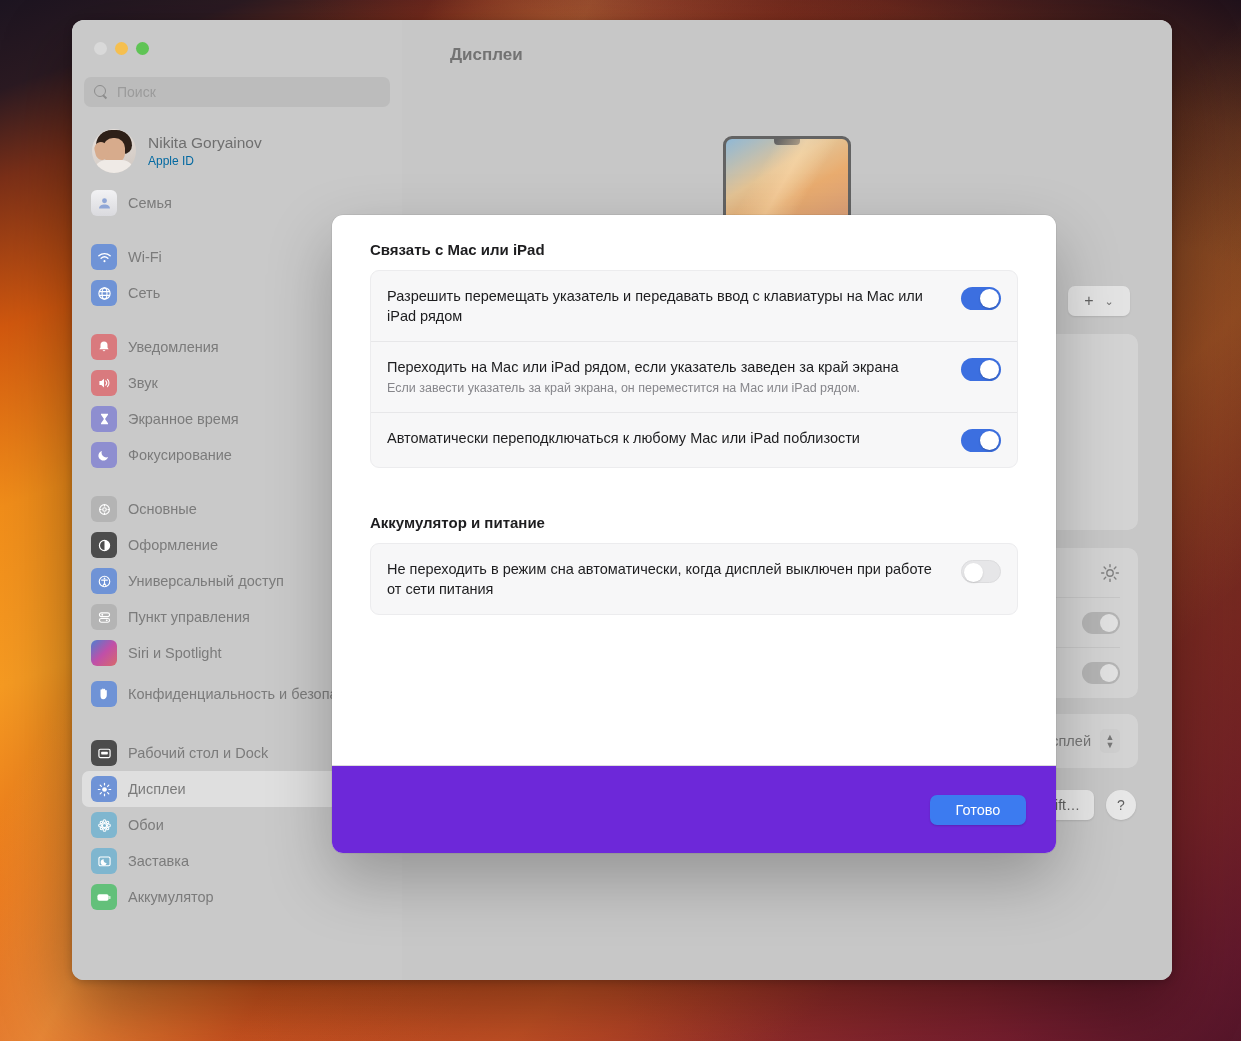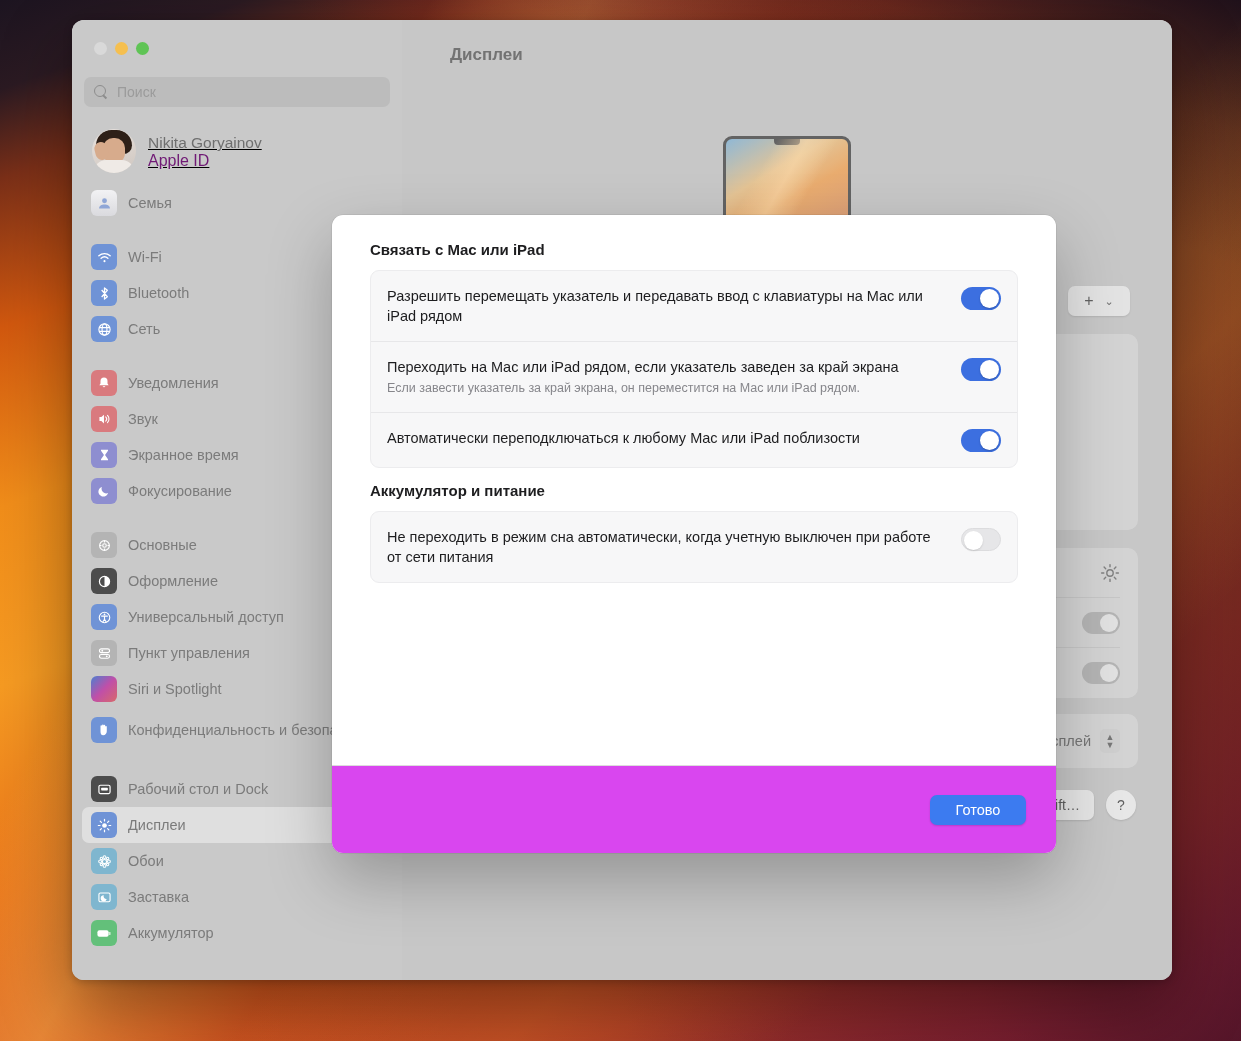--- a/index.html
+++ b/index.html
@@ -108,23 +108,23 @@
     background:#d7ab8c; border-radius:11px 11px 12px 12px;
   }
   #avatar .shirt {
     position:absolute; left:2px; bottom:0; width:40px; height:13px;
     background:#efeae6; border-radius:12px 12px 0 0;
   }
   #avatar .hand {
     position:absolute; left:3px; top:13px; width:13px; height:18px;
     background:#d7ab8c; border-radius:7px; transform:rotate(-14deg);
   }
-  .acct-text { display:flex; flex-direction:column; gap:1px; min-width:0;text-decoration:underline; }
+  .acct-text { display:flex; flex-direction:column; gap:1px; min-width:0; }
   #acct-name { font-size:15.5px; color:#6f6f6f; line-height:19px; }
-  #acct-sub  { font-size:16px; color:#701a75; line-height:16px; }
+  #acct-sub  { font-size:12px; color:#0369a1; line-height:16px; }
 
   
   .sb-group { margin-top:6px; }
   .sb-group.gap { margin-top:18px; }
   .sb-item {
     display:flex; align-items:center; gap:11px;
     height:36px; padding:0 9px; border-radius:7px;
     cursor:default;
   }
   .sb-item.tall { height:46px; align-items:center; }
@@ -277,21 +277,21 @@
     width:724px; height:638px;
     background:#ffffff; border-radius:11px;
     box-shadow:0 26px 64px rgba(0,0,0,0.26), 0 0 0 0.5px rgba(0,0,0,0.10);
     display:flex; flex-direction:column; overflow:hidden;
   }
   #modal-body { flex:1; padding:26px 38px 0 38px; overflow:hidden; }
   .sheet-title {
     font-size:15px; font-weight:700; color:#1d1d1f;
     margin-bottom:12px;
   }
-  .sheet-title.second { margin-top:14px; }
+  .sheet-title.second { margin-top:46px; }
   .sheet-group {
     background:#f7f7f8; border-radius:9px;
     border:1px solid #ececee;
   }
   .sheet-row {
     display:flex; align-items:flex-start; gap:18px;
     padding:15px 16px 15px 16px;
     border-bottom:1px solid #e7e7e9;
   }
   .sheet-row:last-child { border-bottom:0; }
@@ -310,21 +310,21 @@
   .toggle.off { background:#e6e6e8; border:1px solid #dcdcde; }
   .toggle .knob {
     position:absolute; top:2px; width:19px; height:19px; border-radius:50%;
     background:#fff; box-shadow:0 1px 2px rgba(0,0,0,0.22);
   }
   .toggle.on  .knob { right:2px; }
   .toggle.off .knob { left:2px; box-shadow:0 1px 2px rgba(0,0,0,0.12); }
 
   #modal-footer {
     height:88px; flex:0 0 88px;
-    background:#d946ef; border-top:1px solid #dcdcdc;
+    background:#6d28d9; border-top:1px solid #dcdcdc;
     display:flex; align-items:center; justify-content:flex-end;
     padding-right:30px;
   }
   #done-btn {
     height:30px; min-width:96px; border-radius:7px;
     background:#3c7bf0; color:#fff; font-size:14.5px;
     border:0; cursor:pointer;
     font-family:"Liberation Sans", sans-serif;
     box-shadow:0 1px 2px rgba(0,0,0,0.16);
   }
@@ -382,28 +382,20 @@
       <div class="sb-group gap">
         <div class="sb-item">
           <span class="sb-ico ic-wifi">
             <svg width="15" height="15" viewBox="0 0 16 16" fill="none" stroke="#fff" stroke-width="1.5" stroke-linecap="round">
               <path d="M2 6.2a9 9 0 0 1 12 0"></path>
                 <path d="M4.4 8.8a5.6 5.6 0 0 1 7.2 0"></path>
                 <circle cx="8" cy="11.9" r="1.1" fill="#fff" stroke="none"></circle>
             </svg>
           </span>
           <span class="sb-label">Wi-Fi</span>
-        </div>
-        <div class="sb-item">
-          <span class="sb-ico ic-bt">
-            <svg width="13" height="15" viewBox="0 0 12 16" fill="none" stroke="#fff" stroke-width="1.4" stroke-linejoin="round">
-              <path d="M3 4.3L9 11.4 6 14V2l3 2.6L3 11.7"></path>
-            </svg>
-          </span>
-          <span class="sb-label">Bluetooth</span>
         </div>
         <div class="sb-item">
           <span class="sb-ico ic-net">
             <svg width="15" height="15" viewBox="0 0 16 16" fill="none" stroke="#fff" stroke-width="1.2">
               <circle cx="8" cy="8" r="6"></circle>
                 <ellipse cx="8" cy="8" rx="2.6" ry="6"></ellipse>
                 <path d="M2.3 6h11.4M2.3 10h11.4"></path>
             </svg>
           </span>
           <span class="sb-label">Сеть</span>
@@ -669,21 +661,21 @@
               </span>
           </div>
         </div>
 
         <div class="sheet-title second">Аккумулятор и питание</div>
 
         <div class="sheet-group">
 
           <div class="sheet-row">
             <div class="txt">
-              <div class="row-title">Не переходить в режим сна автоматически, когда учетную выключен при работе от сети питания</div>
+              <div class="row-title">Не переходить в режим сна автоматически, когда дисплей выключен при работе от сети питания</div>
             </div>
             <span class="toggle off">
                 <span class="knob"></span>
               </span>
           </div>
         </div>
       </div>
 
       <div id="modal-footer">
         <button id="done-btn">Готово</button>

